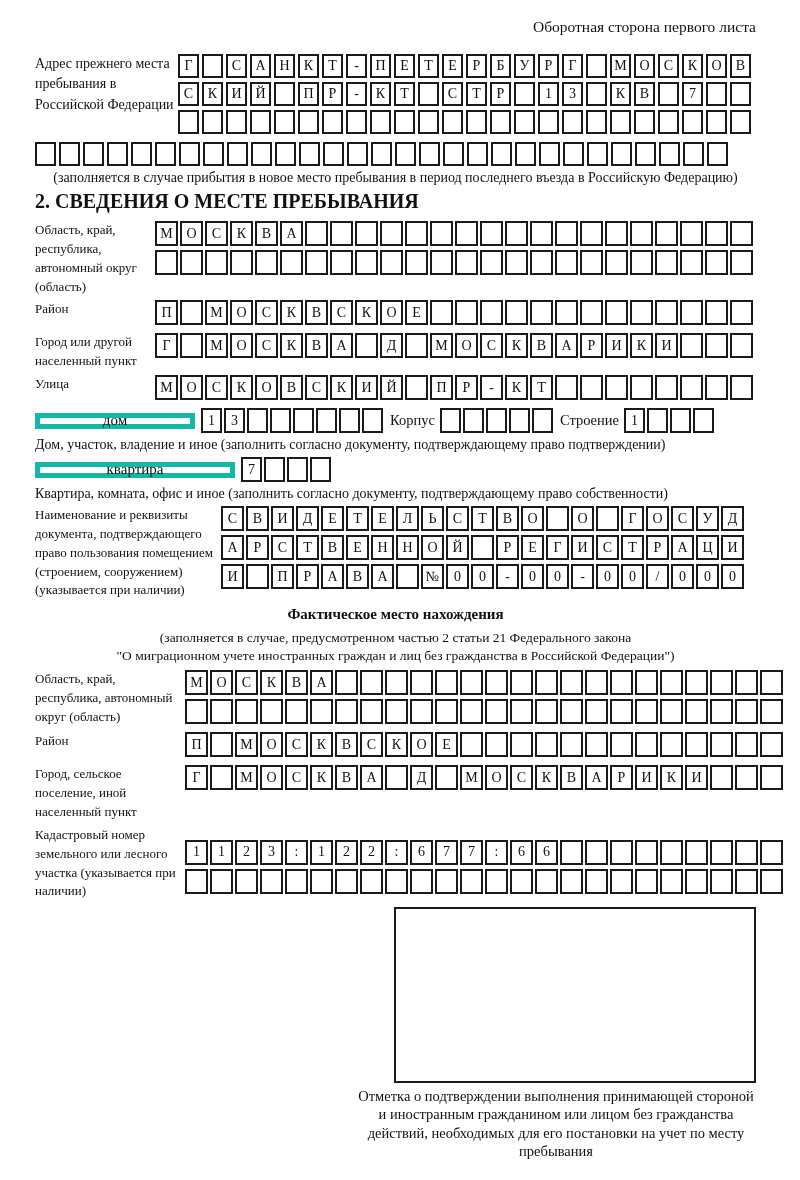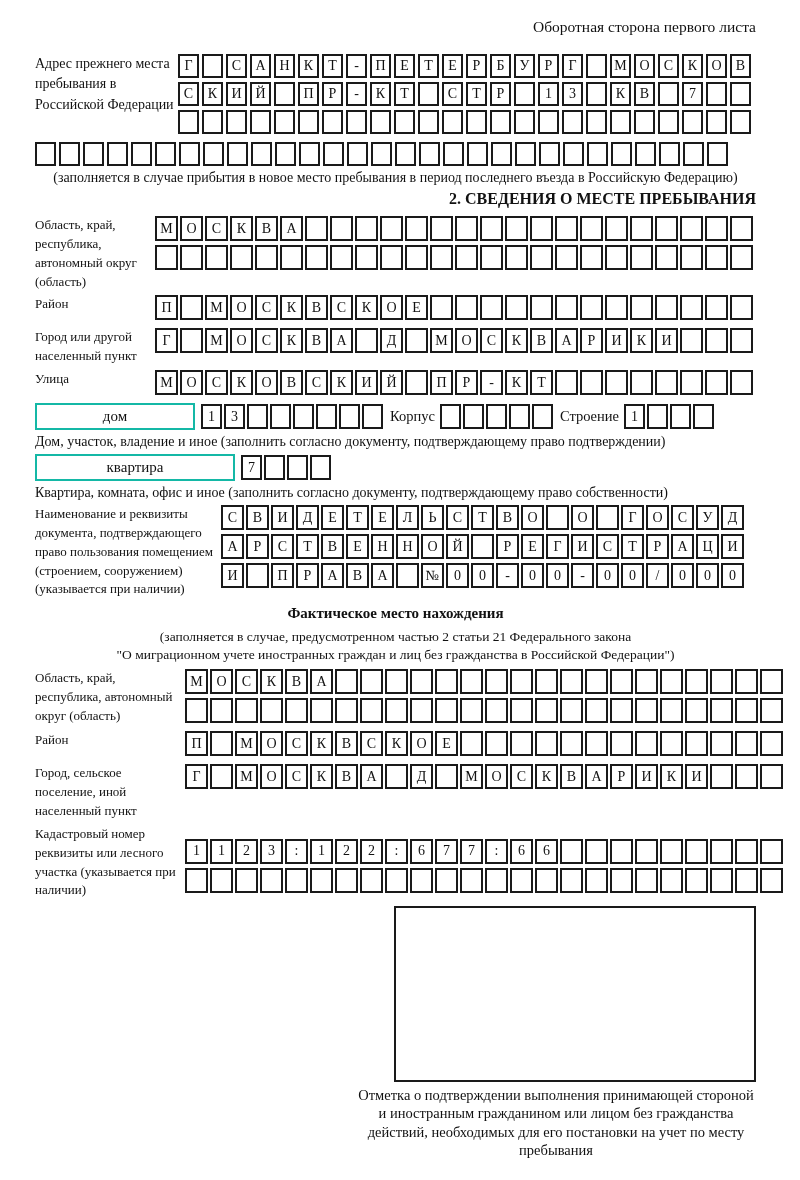--- a/index.html
+++ b/index.html
@@ -20,28 +20,28 @@
   .cells { display: flex; margin-bottom: 4px; }
   .cell {
     width: 21px; height: 24px; border: 2px solid #1a1a1a; margin-right: 3px;
     display: inline-flex; align-items: center; justify-content: center;
     font-size: 14px; flex-shrink: 0; box-sizing: border-box;
   }
   .cells.tight .cell { width: 23px; height: 25px; margin-right: 2px; }
   .cells.small .cell { width: 21px; height: 25px; margin-right: 2px; }
 
   .fine { font-size: 14px; text-align: center; margin: 2px 0 4px 0; }
-  .section-title { font-size: 16px; font-weight: bold; text-align: right; margin: 4px 0 8px 0; }
+  .section-title { font-size: 20px; font-weight: bold; text-align: left; margin: 4px 0 8px 0; }
   .sub-title { font-size: 15px; font-weight: bold; text-align: center; margin: 6px 0 6px 0; }
   .center-note { font-size: 13.5px; text-align: center; line-height: 1.3; }
   .mb6 { margin-bottom: 6px; }
 
   .inline-row { display: flex; align-items: center; margin-bottom: 4px; }
   .wide-box {
-    border: 2px solid #14b8a6; height: 27px; display: inline-flex; align-items: center;
+    border: 5px solid #14b8a6; height: 16px; display: inline-flex; align-items: center;
     justify-content: center; font-size: 15px; box-sizing: border-box; flex-shrink: 0;
   }
   .wb-dom { width: 160px; margin-right: 6px; }
   .wb-kv { width: 200px; margin-right: 6px; }
   .inline-label { font-size: 14.5px; margin: 0 5px; white-space: nowrap; }
 
   .check-row { display: flex; align-items: center; font-size: 14.5px; margin-bottom: 2px; }
   .checkbox {
     width: 23px; height: 26px; border: 2px solid #1a1a1a; display: inline-flex;
     align-items: center; justify-content: center; font-size: 15px; margin: 0 10px;
@@ -564,21 +564,21 @@
         <span class="cell">И</span>
         <span class="cell">К</span>
         <span class="cell">И</span>
         <span class="cell"></span>
         <span class="cell"></span>
         <span class="cell"></span>
       </div>
   </div>
 
   <div class="field">
-    <div class="flabel sm w150">Кадастровый номер реквизиты или лесного участка (указывается при наличии)</div>
+    <div class="flabel sm w150">Кадастровый номер земельного или лесного участка (указывается при наличии)</div>
     <div class="rows" style="padding-top:14px">
       <div class="cells tight">
           <span class="cell">1</span>
           <span class="cell">1</span>
           <span class="cell">2</span>
           <span class="cell">3</span>
           <span class="cell">:</span>
           <span class="cell">1</span>
           <span class="cell">2</span>
           <span class="cell">2</span>

